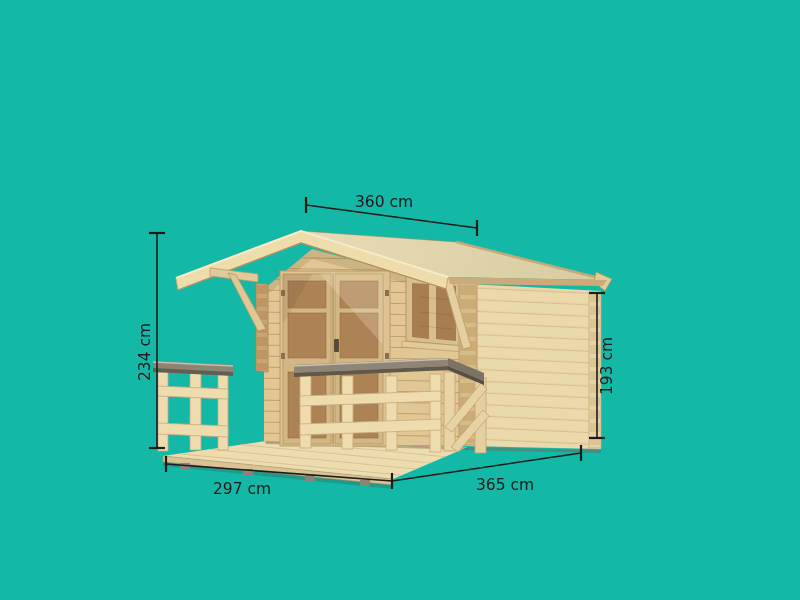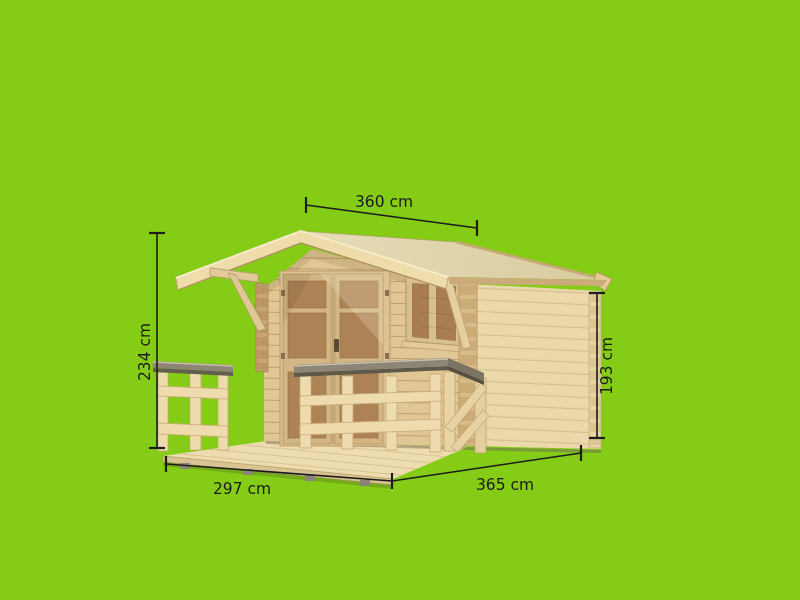--- a/index.html
+++ b/index.html
@@ -1,17 +1,17 @@
 <!DOCTYPE html>
 <html><head>
 <meta charset="utf-8">
 <style>
   html,body{margin:0;padding:0;background:#ffffff;}
   .stage{
-    position:relative;width:800px;height:600px;background:#84cc16;
+    position:relative;width:800px;height:600px;background:#14b8a6;
     overflow:hidden;font-family:"DejaVu Sans","Liberation Sans",sans-serif;
   }
   .stage svg{position:absolute;left:0;top:0;}
   .dim-text{
     font-family:"DejaVu Sans","Liberation Sans",sans-serif;
     font-size:15.5px;fill:#1b1b19;
   }
 </style>
 </head>
 <body>

